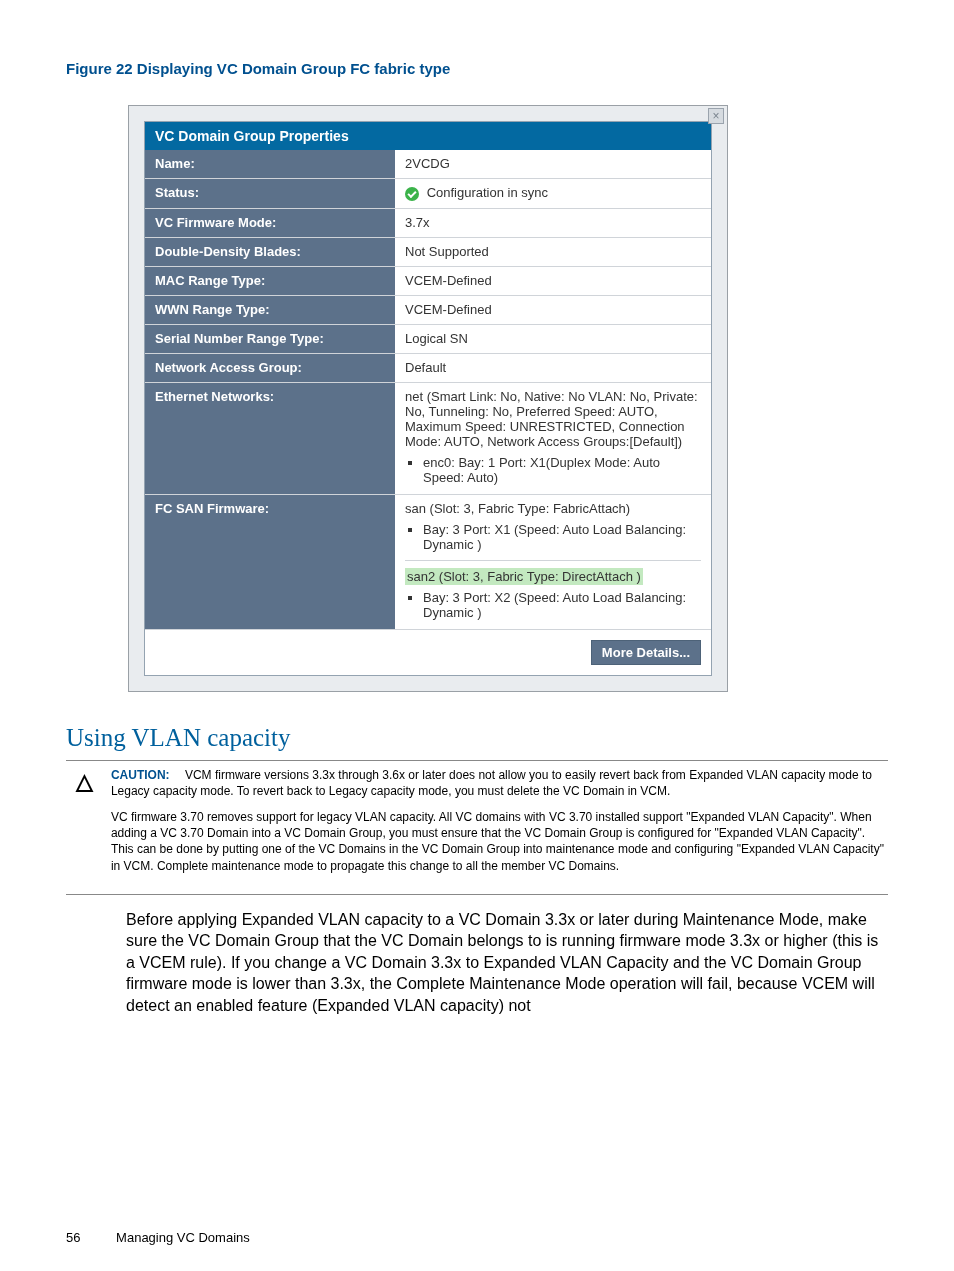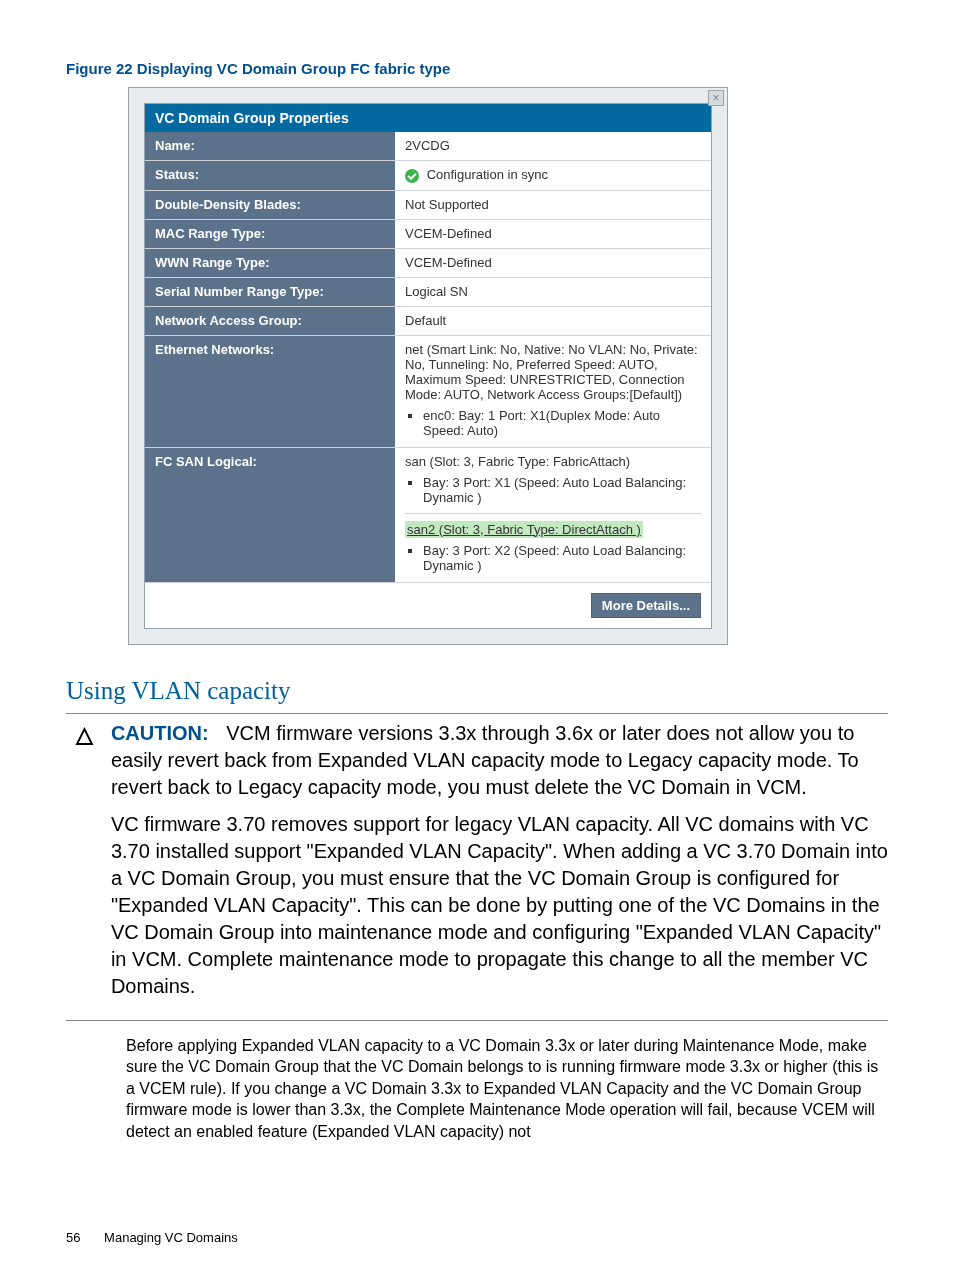--- a/index.html
+++ b/index.html
@@ -13,21 +13,21 @@
     width: 954px;
     min-height: 1271px;
     box-sizing: border-box;
     padding: 60px 66px 30px 66px;
     position: relative;
   }
   .figure-caption {
     font-weight: bold;
     color: #00508f;
     font-size: 15px;
-    margin-bottom: 10px;
+    margin-bottom: 28px;
   }
   
   .panel-wrap {
     width: 600px;
     margin: 0 62px;
     border: 1px solid #9aa0a6;
     background: #e9ecef;
     position: relative;
     padding: 15px;
     box-sizing: border-box;
@@ -99,21 +99,20 @@
   ul.sublist {
     list-style: square;
     margin: 6px 0 2px 18px;
     padding: 0;
     color: #333;
   }
   ul.sublist li { margin-bottom: 2px; }
   .san2-hi {
     background: #c3e9c0;
     padding: 1px 2px;
-    text-decoration: underline;
   }
   .fc-sep {
     border-top: 1px solid #d0d4d9;
     margin: 8px 0;
   }
   .btn-row {
     text-align: right;
     background: #fff;
     padding: 10px;
   }
@@ -143,40 +142,40 @@
     align-items: flex-start;
     margin-top: 6px;
     border-bottom: 1px solid #888;
     padding-bottom: 10px;
   }
   .caution-icon {
     font-size: 22px;
     font-weight: bold;
     margin: 2px 18px 0 10px;
   }
-  .caution-body { flex: 1; font-size: 20px; line-height: 1.35; }
+  .caution-body { flex: 1; font-size: 12px; line-height: 1.35; }
   .caution-label {
     font-weight: bold;
     color: #00508f;
     margin-right: 12px;
   }
   .caution-body p { margin: 0 0 10px 0; }
   .body-para {
     font-size: 16px;
     line-height: 1.35;
     margin: 14px 0 0 60px;
   }
   .footer {
     position: absolute;
     bottom: 26px;
     left: 66px;
     font-size: 13px;
     color: #000;
   }
-  .footer .pg { margin-right: 20px; }
+  .footer .pg { margin-right: 32px; }
 </style>
 </head>
 <body>
 
 <div class="page">
 
   <div class="figure-caption">Figure 22 Displaying VC Domain Group FC fabric type</div>
 
   <div class="panel-wrap">
     <div class="panel-close">×</div>
@@ -189,20 +188,24 @@
             <tr>
           <td class="label">Name:</td>
           <td class="val">2VCDG</td>
         </tr>
         <tr>
           <td class="label">Status:</td>
           <td class="val">
             <span class="status-icon"></span>
             <span>Configuration in sync</span>
           </td>
+        </tr>
+        <tr>
+          <td class="label">VC Firmware Mode:</td>
+          <td class="val">3.7x</td>
         </tr>
         <tr>
           <td class="label">Double-Density Blades:</td>
           <td class="val">Not Supported</td>
         </tr>
         <tr>
           <td class="label">MAC Range Type:</td>
           <td class="val">VCEM-Defined</td>
         </tr>
         <tr>
@@ -220,21 +223,21 @@
         <tr>
           <td class="label">Ethernet Networks:</td>
           <td class="val">
             <div>net (Smart Link: No, Native: No VLAN: No, Private: No, Tunneling: No, Preferred Speed: AUTO, Maximum Speed: UNRESTRICTED, Connection Mode: AUTO, Network Access Groups:[Default])</div>
             <ul class="sublist">
               <li>enc0: Bay: 1 Port: X1(Duplex Mode: Auto Speed: Auto)</li>
             </ul>
           </td>
         </tr>
         <tr>
-          <td class="label">FC SAN Logical:</td>
+          <td class="label">FC SAN Firmware:</td>
           <td class="val">
             <div>san (Slot: 3, Fabric Type: FabricAttach)</div>
             <ul class="sublist">
               <li>Bay: 3 Port: X1 (Speed: Auto Load Balancing: Dynamic )</li>
             </ul>
             <div class="fc-sep"></div>
             <div>
               <span class="san2-hi">san2 (Slot: 3, Fabric Type: DirectAttach )</span>
             </div>
             <ul class="sublist">

